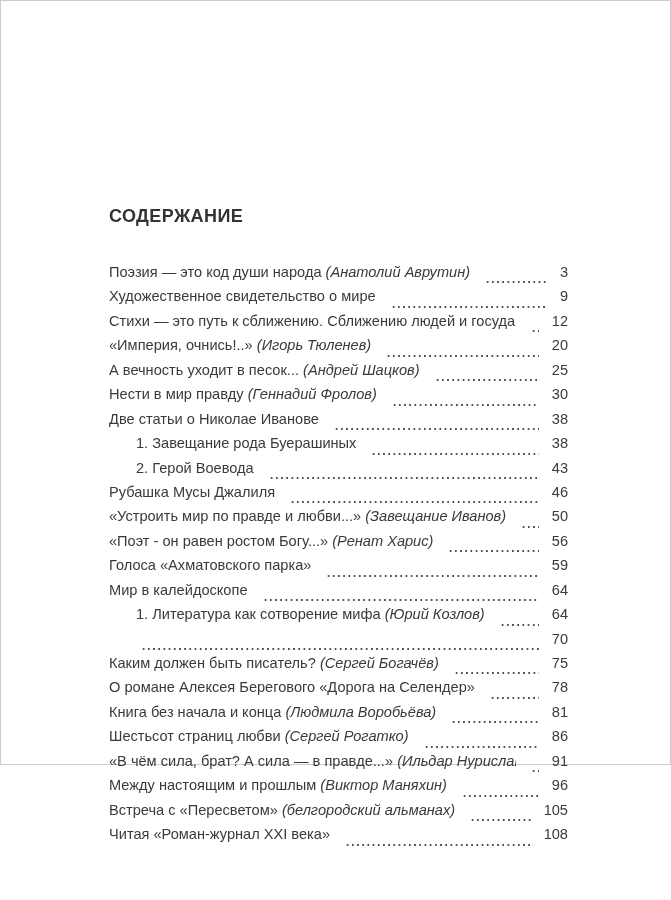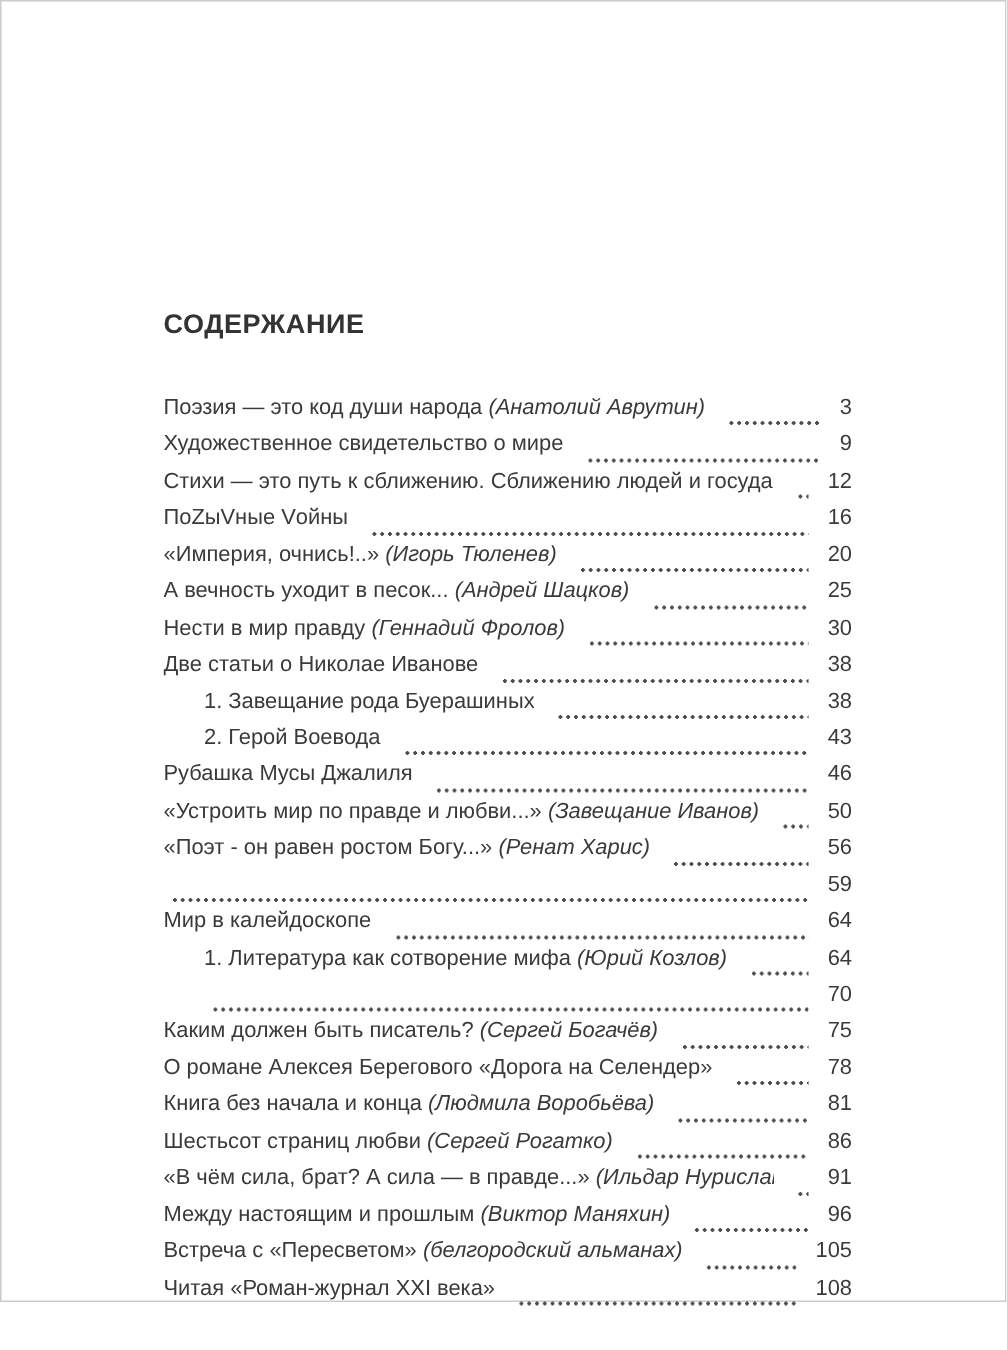--- a/index.html
+++ b/index.html
@@ -10,21 +10,21 @@
   body {
     width: 671px;
     height: 900px;
     font-family: "Liberation Sans", sans-serif;
     color: #3a3a3a;
     overflow: hidden;
   }
   .sheet {
     box-sizing: border-box;
     width: 671px;
-    height: 868px;
+    height: 765px;
     border: 1px solid #cccccc;
     background: #ffffff;
     padding: 205px 102px 0 108px;
   }
   h1.toc-heading {
     font-size: 18px;
     font-weight: bold;
     color: #333333;
     letter-spacing: 0.4px;
     margin: 0 0 37px 0;
@@ -84,25 +84,20 @@
     <span class="leader"></span>
     <span class="page-num">9</span>
   </div>
 
   <div class="toc-row">
     <span class="title"><span class="t">Стихи — это путь к сближению. Сближению людей и государств</span></span>
     <span class="leader"></span>
     <span class="page-num">12</span>
   </div>
 
-  <div class="toc-row">
-    <span class="title"><span class="t">ПоZыVные Vойны</span></span>
-    <span class="leader"></span>
-    <span class="page-num">16</span>
-  </div>
 
   <div class="toc-row">
     <span class="title"><span class="t">«Империя, очнись!..»</span><em class="a">(Игорь Тюленев)</em></span>
     <span class="leader"></span>
     <span class="page-num">20</span>
   </div>
 
   <div class="toc-row">
     <span class="title"><span class="t">А вечность уходит в песок...</span><em class="a">(Андрей Шацков)</em></span>
     <span class="leader"></span>
@@ -145,20 +140,21 @@
     <span class="page-num">50</span>
   </div>
 
   <div class="toc-row">
     <span class="title"><span class="t">«Поэт - он равен ростом Богу...»</span><em class="a">(Ренат Харис)</em></span>
     <span class="leader"></span>
     <span class="page-num">56</span>
   </div>
 
   <div class="toc-row">
+    <span class="title"><span class="t">Голоса «Ахматовского парка»</span></span>
     <span class="leader"></span>
     <span class="page-num">59</span>
   </div>
 
   <div class="toc-row">
     <span class="title"><span class="t">Мир в калейдоскопе</span></span>
     <span class="leader"></span>
     <span class="page-num">64</span>
   </div>
 

